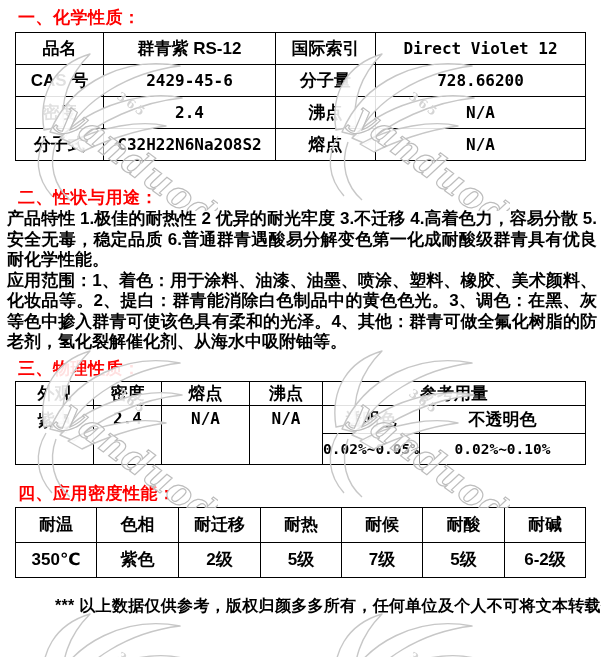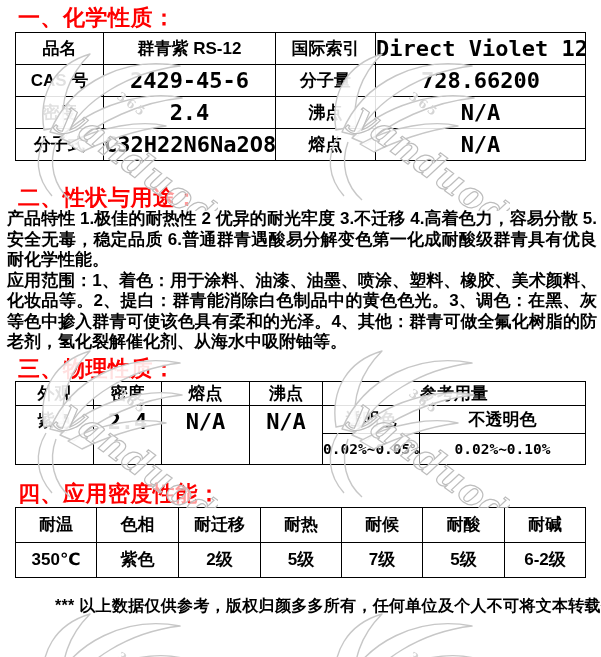--- a/index.html
+++ b/index.html
@@ -9,21 +9,21 @@
     overflow: hidden;
     font-family: "Liberation Sans", "DejaVu Sans", sans-serif;
     color: #000;
     position: relative;
   }
   .page { position: absolute; inset: 0; z-index: 1; }
 
   .sec-title {
     color: #fe0000;
     font-weight: 700;
-    font-size: 22px;
+    font-size: 17px;
     line-height: 20px;
     margin-left: 18px;
     letter-spacing: 0.5px;
   }
   #s1-title { padding-top: 8px; }
   #s2-title { margin-top: 27px; }
   #s3-title { margin-top: 6px; }
   #s4-title { margin-top: 19px; }
 
   table {
@@ -35,21 +35,21 @@
   td {
     border: 1.5px solid #000;
     text-align: center;
     vertical-align: middle;
     font-size: 17px;
     font-weight: 600;
     padding: 0;
     overflow: hidden;
     white-space: nowrap;
   }
-  .ascii { font-family: "DejaVu Sans Mono", "Liberation Mono", monospace; font-size: 22px; }
+  .ascii { font-family: "DejaVu Sans Mono", "Liberation Mono", monospace; font-size: 16px; }
 
   
   .t1 { margin-top: 4px; width: 570px; }
   .t1 td { height: 31px; }
 
   
   .para {
     margin: 0 0 0 7px;
     width: 590px;
     font-size: 17px;

